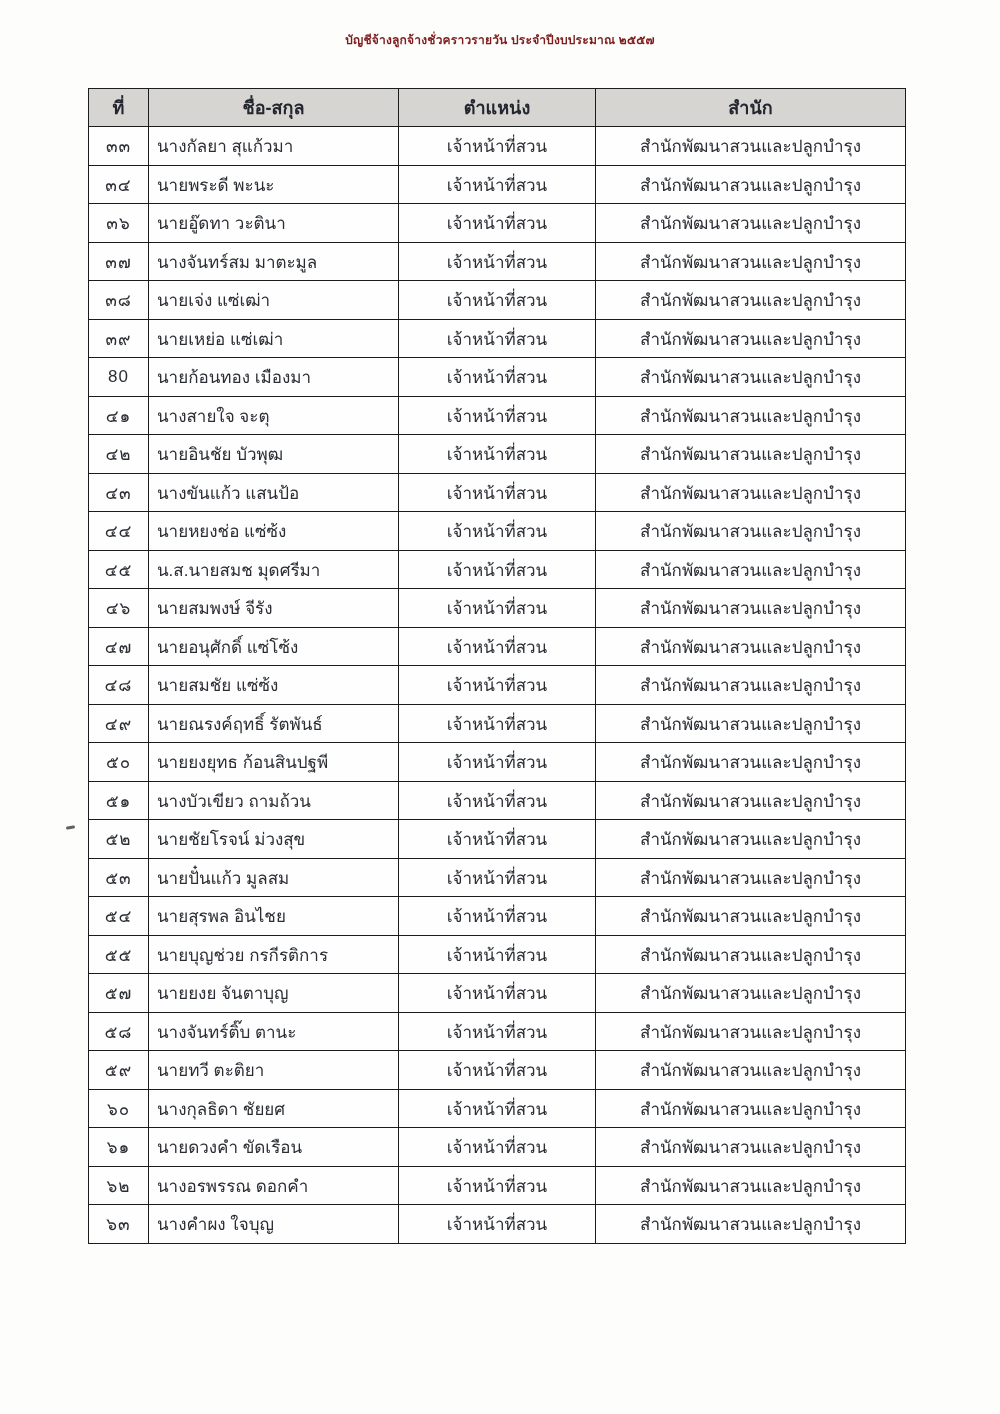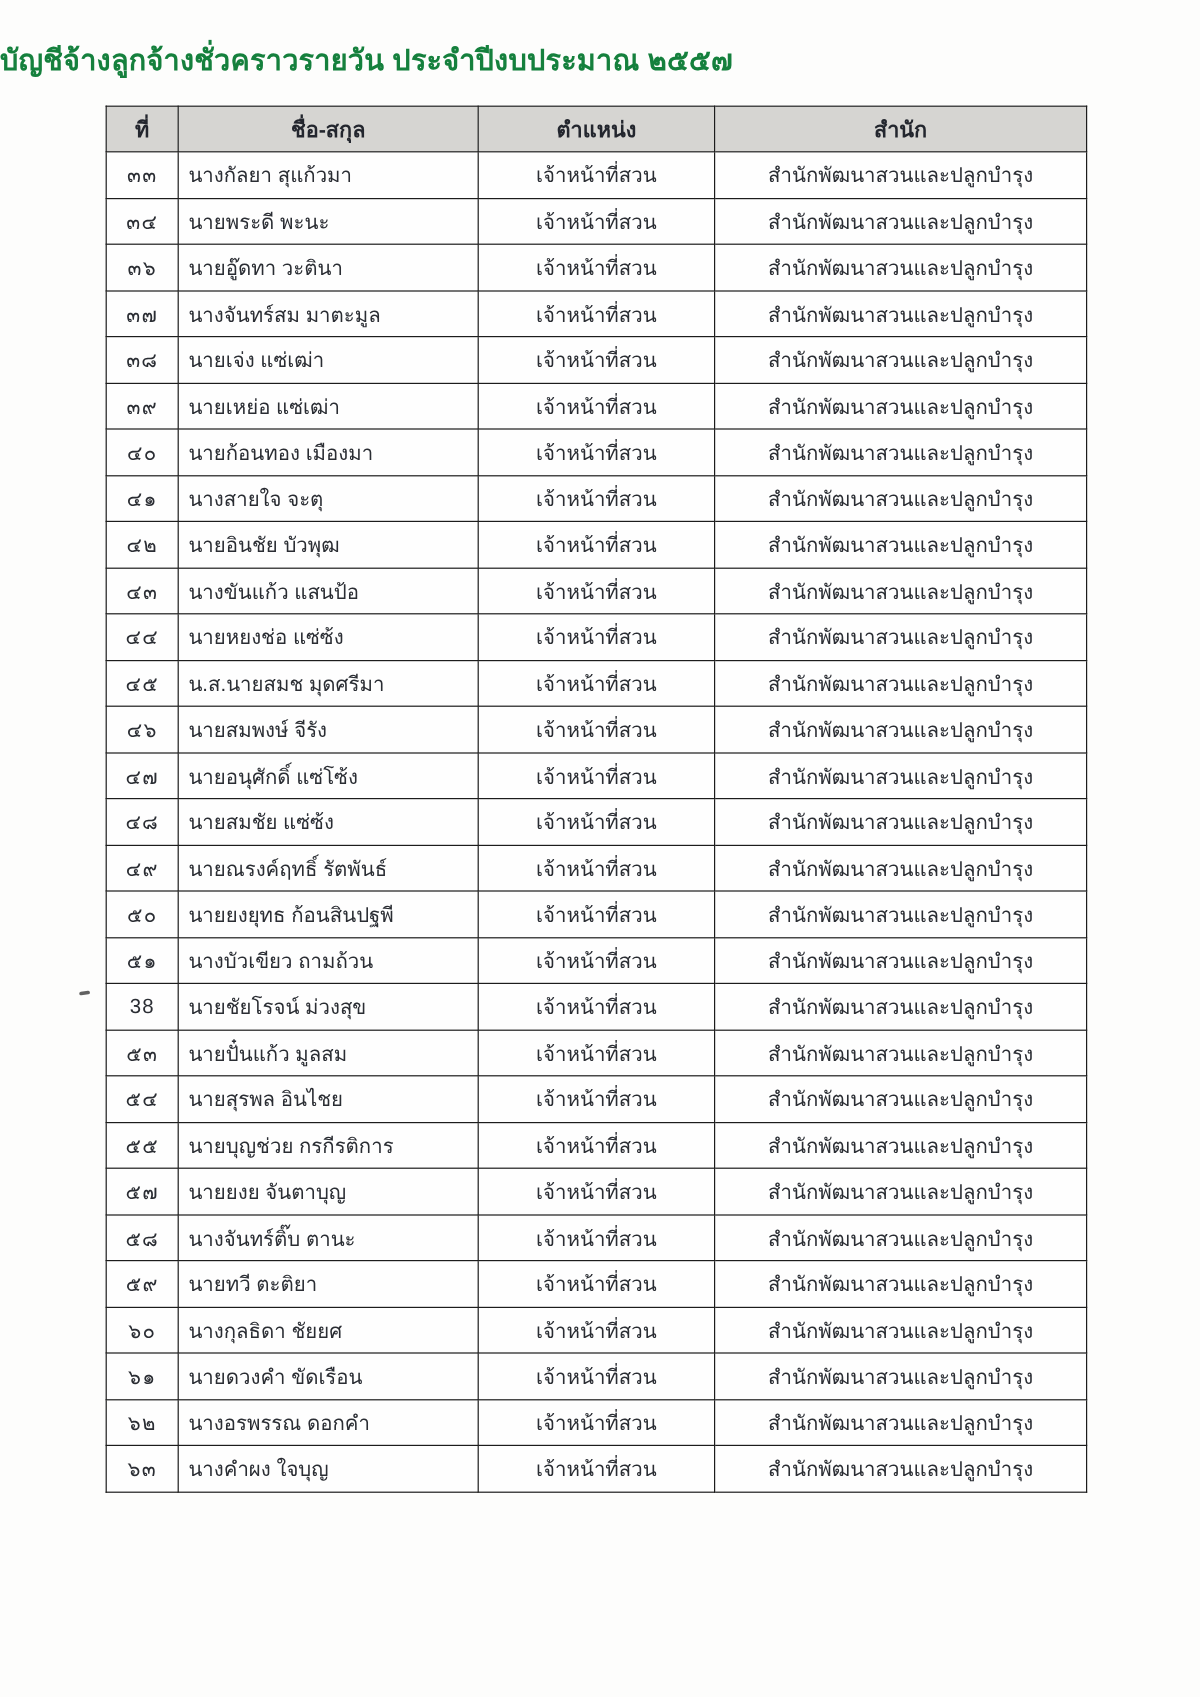--- a/index.html
+++ b/index.html
@@ -12,24 +12,24 @@
     color: #23262e;
     position: relative;
     overflow: hidden;
   }
 
   .page-title {
     position: absolute;
     top: 30px;
     left: 0;
     width: 100%;
-    text-align: left;
-    font-size: 24px;
+    text-align: center;
+    font-size: 12px;
     font-weight: bold;
-    color: #15803d;
+    color: #7f1d1d;
     letter-spacing: 0.2px;
   }
 
   table.roster {
     position: absolute;
     top: 88px;
     left: 88px;
     width: 817px;
     border-collapse: collapse;
     table-layout: fixed;
@@ -148,21 +148,21 @@
   </tr>
 
   <tr>
     <td class="cell-no">๓๙</td>
     <td class="cell-name">นายเหย่อ  แซ่เฒ่า</td>
     <td class="cell-position">เจ้าหน้าที่สวน</td>
     <td class="cell-office">สำนักพัฒนาสวนและปลูกบำรุง</td>
   </tr>
 
   <tr>
-    <td class="cell-no">๔๐</td>
+    <td class="cell-no">80</td>
     <td class="cell-name">นายก้อนทอง  เมืองมา</td>
     <td class="cell-position">เจ้าหน้าที่สวน</td>
     <td class="cell-office">สำนักพัฒนาสวนและปลูกบำรุง</td>
   </tr>
 
   <tr>
     <td class="cell-no">๔๑</td>
     <td class="cell-name">นางสายใจ จะตุ</td>
     <td class="cell-position">เจ้าหน้าที่สวน</td>
     <td class="cell-office">สำนักพัฒนาสวนและปลูกบำรุง</td>
@@ -232,21 +232,21 @@
   </tr>
 
   <tr>
     <td class="cell-no">๕๑</td>
     <td class="cell-name">นางบัวเขียว  ถามถ้วน</td>
     <td class="cell-position">เจ้าหน้าที่สวน</td>
     <td class="cell-office">สำนักพัฒนาสวนและปลูกบำรุง</td>
   </tr>
 
   <tr>
-    <td class="cell-no">38</td>
+    <td class="cell-no">๕๒</td>
     <td class="cell-name">นายชัยโรจน์  ม่วงสุข</td>
     <td class="cell-position">เจ้าหน้าที่สวน</td>
     <td class="cell-office">สำนักพัฒนาสวนและปลูกบำรุง</td>
   </tr>
 
   <tr>
     <td class="cell-no">๕๓</td>
     <td class="cell-name">นายปั๋นแก้ว  มูลสม</td>
     <td class="cell-position">เจ้าหน้าที่สวน</td>
     <td class="cell-office">สำนักพัฒนาสวนและปลูกบำรุง</td>

